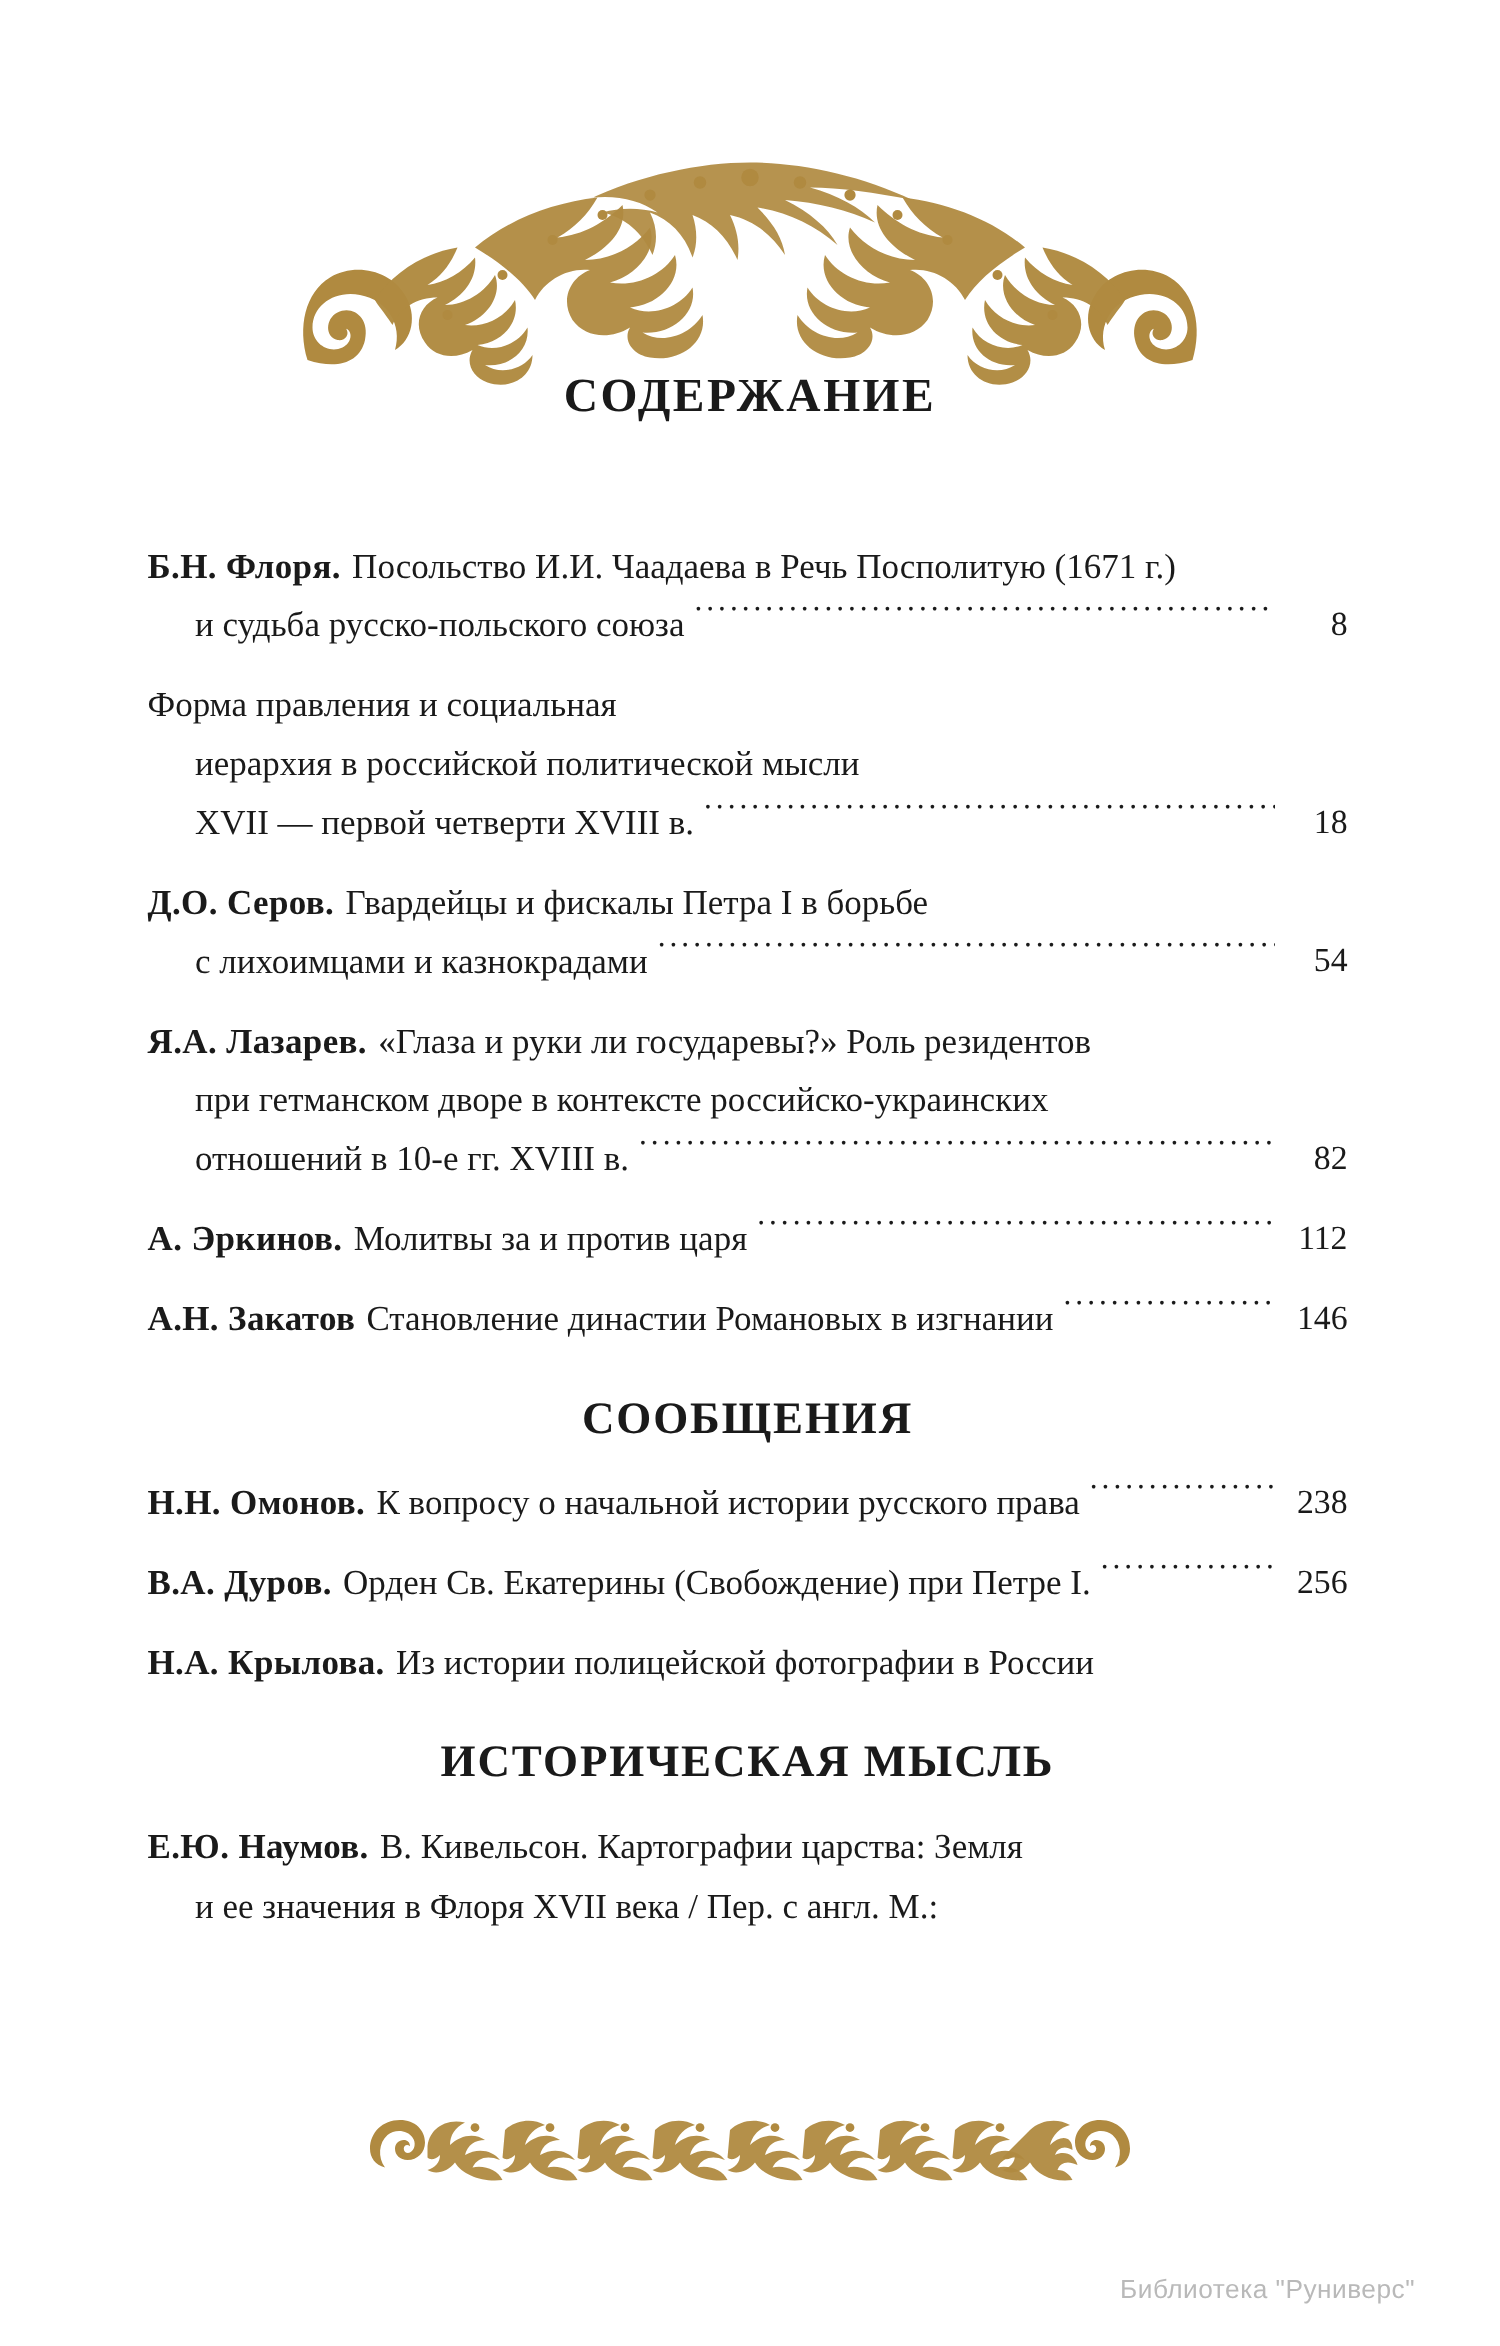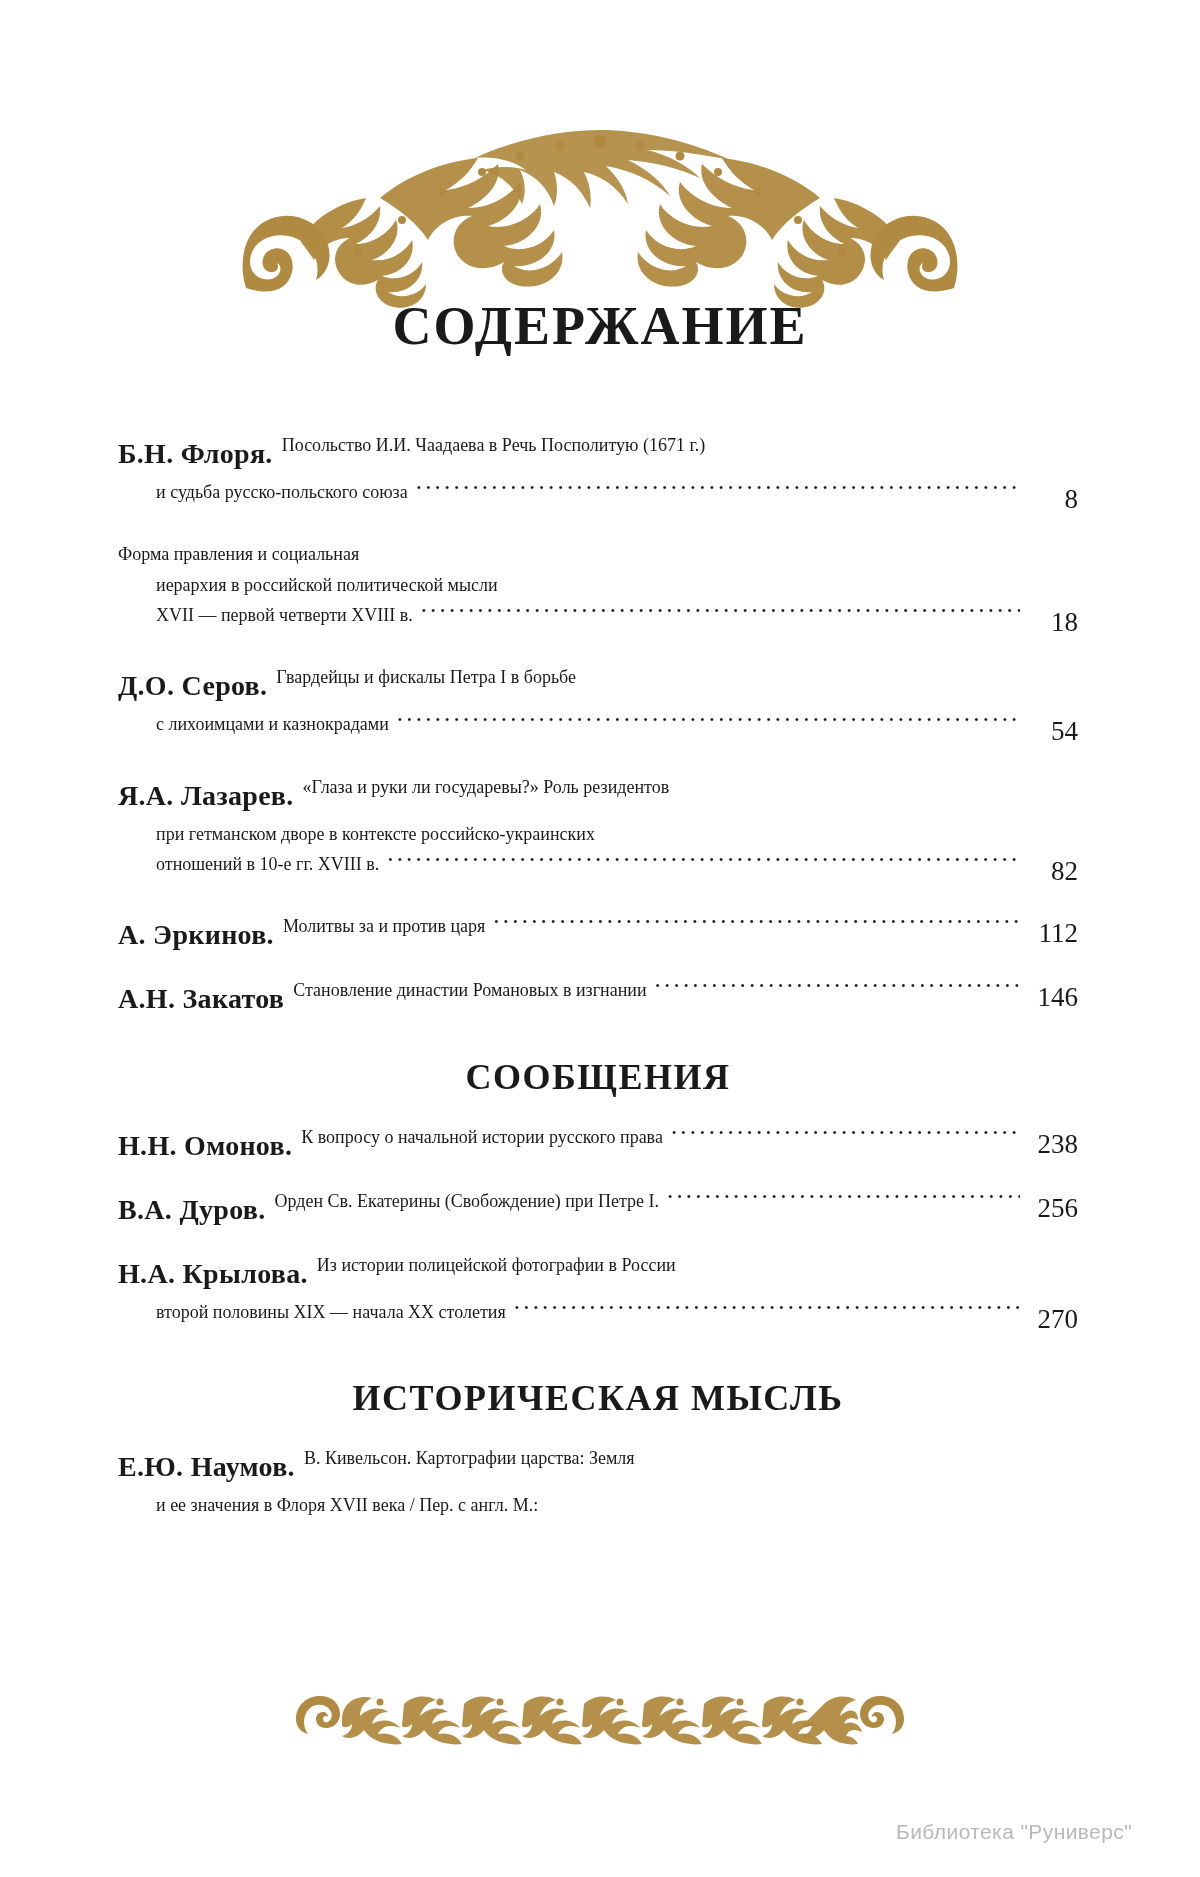--- a/index.html
+++ b/index.html
@@ -38,21 +38,21 @@
     width: 740px;
     height: 190px;
   }
 
   .toc-title {
     position: absolute;
     left: 0;
     top: 295px;
     width: 1200px;
     text-align: center;
-    font-size: 54px;
+    font-size: 38px;
     letter-spacing: 2px;
     font-weight: 700;
     font-family: "Liberation Serif", serif;
   }
 
   
   .content {
     position: absolute;
     left: 118px;
     top: 430px;
@@ -73,21 +73,21 @@
   .line .txt {
     white-space: nowrap;
   }
   .author {
     font-weight: 700;
     font-size: 28px;
     letter-spacing: 0.3px;
     padding-right: 9px;
   }
   .title-text {
-    font-size: 18px;
+    font-size: 28px;
   }
   .indent {
     display: inline-block;
     width: 38px;
     flex: 0 0 38px;
   }
   .leader {
     flex: 1 1 auto;
     overflow: hidden;
     min-width: 14px;
@@ -274,26 +274,20 @@
         <span class="txt title-text">Орден Св. Екатерины (Свобождение) при Петре I.</span>
         <span class="leader"></span>
         <span class="page-num">256</span>
       </div>
     </div>
 
     <div class="entry">
       <div class="line">
         <span class="txt author">Н.А. Крылова.</span>
         <span class="txt title-text">Из истории полицейской фотографии в России</span>
-      </div>
-      <div class="line">
-        <span class="indent"></span>
-        <span class="txt title-text">второй половины XIX — начала XX столетия</span>
-        <span class="leader"></span>
-        <span class="page-num">270</span>
       </div>
     </div>
 
     <div class="section-heading">ИСТОРИЧЕСКАЯ МЫСЛЬ</div>
 
     <div class="entry">
       <div class="line">
         <span class="txt author">Е.Ю. Наумов.</span>
         <span class="txt title-text">В. Кивельсон.  Картографии царства: Земля</span>
       </div>

